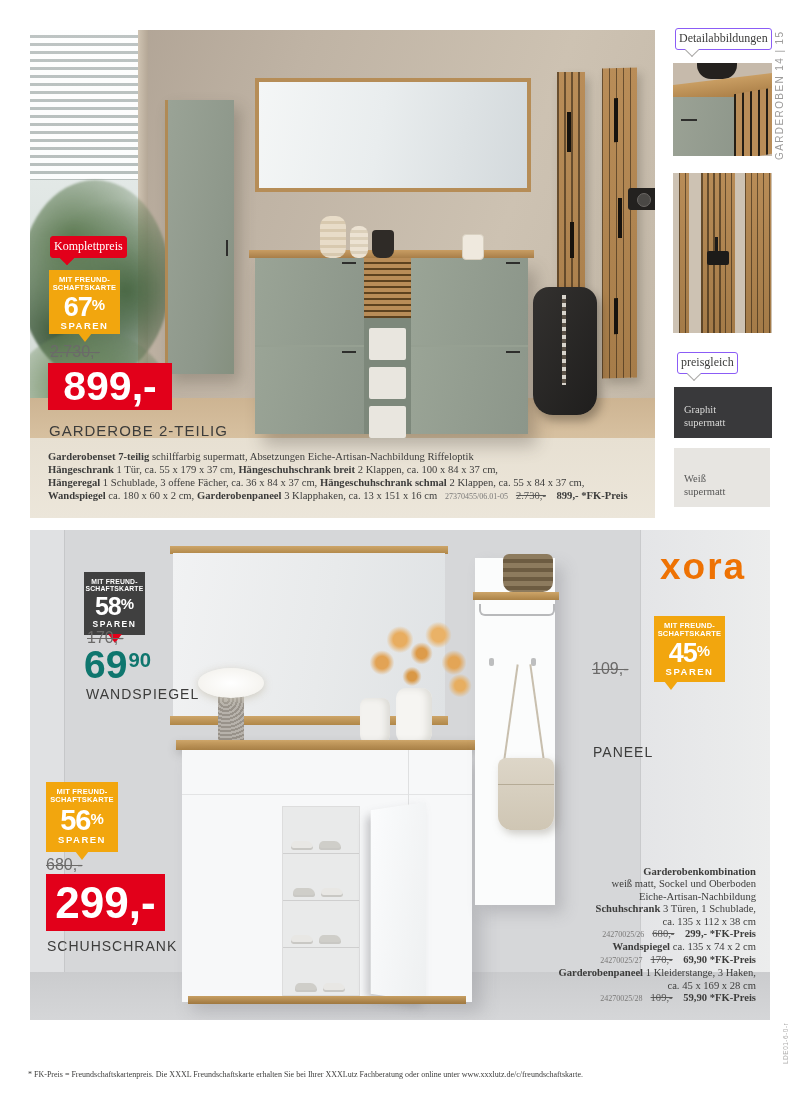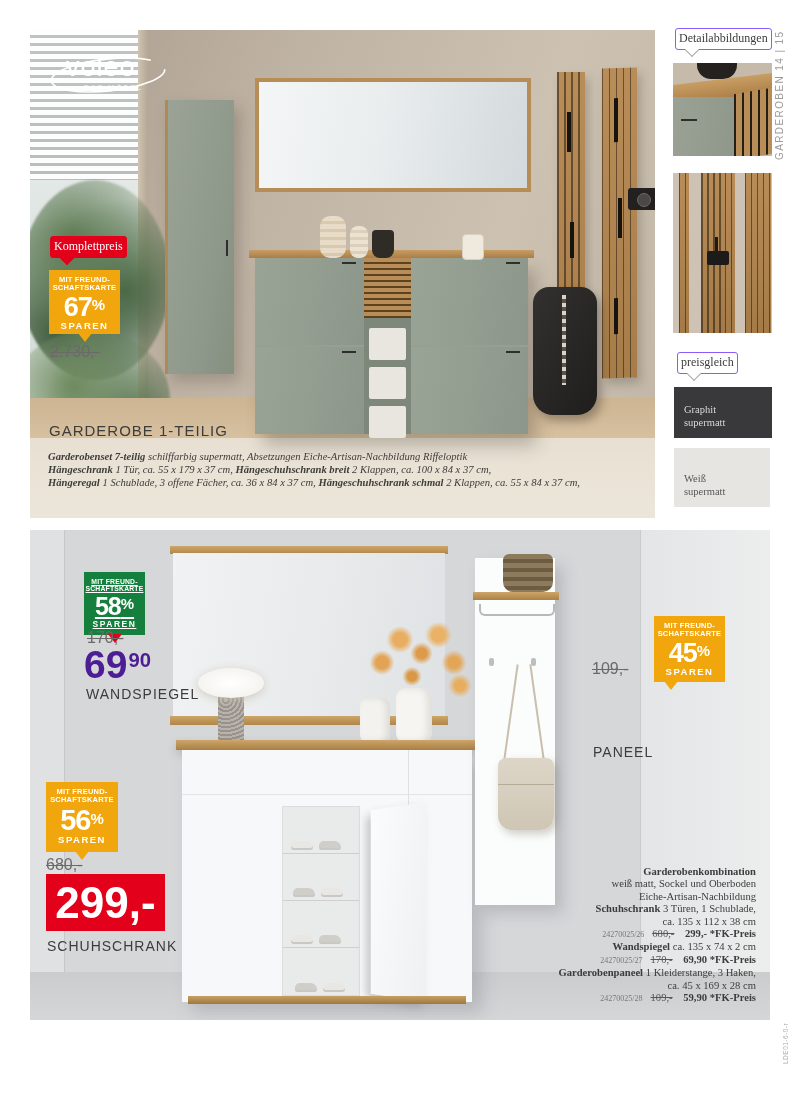--- a/index.html
+++ b/index.html
@@ -118,28 +118,28 @@
 
   .badge{position:absolute;text-align:center;color:#fff;line-height:1.05;}
   .badge .s1{font-weight:bold;font-size:7.5px;letter-spacing:.2px;padding-top:6px;}
   .badge .s2{font-weight:bold;font-size:7.5px;letter-spacing:.2px;}
   .badge .pct{font-weight:bold;font-size:27px;letter-spacing:-1px;margin-top:1px;}
   .badge .pct .sign{font-size:15px;vertical-align:6px;letter-spacing:0;}
   .badge .sp{font-weight:bold;font-size:9.5px;letter-spacing:1.5px;}
   .badge .pointer{position:absolute;bottom:-8px;left:50%;margin-left:-7px;width:0;height:0;
      border-left:7px solid transparent;border-right:7px solid transparent;border-top:9px solid #f2a60e;}
   .badge.yellow{background:#f2a60e;}
-  .badge.red{background:#15803d;text-decoration:underline;}
+  .badge.red{background:#404040;}
   .badge.red .pointer{border-top-color:#e2001a;}
 
   .old-price{position:absolute;font-size:16px;color:#6b6a69;text-decoration:line-through;}
   .price-box{position:absolute;background:#e2001a;color:#fff;display:flex;align-items:center;justify-content:center;
      font-weight:bold;}
   .price-cents .cents{font-size:52%;position:relative;top:-0.55em;margin-left:1px;}
-  .price-dark{position:absolute;color:#4c1d95;font-weight:bold;}
+  .price-dark{position:absolute;color:#0f766e;font-weight:bold;}
   .product-label{position:absolute;font-size:15px;letter-spacing:1px;color:#3c3c3b;}
 
   .desc{position:absolute;font:10.6px/1.24 "Liberation Serif",serif;color:#3c3c3b;}
   .desc .desc-line{white-space:pre-wrap;}
   .desc .b{font-weight:bold;}
   .desc .strike{text-decoration:line-through;color:#575756;}
   .desc .sku{font-size:8px;color:#7a7978;}
   .desc.right{text-align:right;}
 
   
@@ -230,47 +230,44 @@
         </div>
       </div>
     </div>
     <div class="abs tp-deco-vase1"></div>
     <div class="abs tp-deco-vase2"></div>
     <div class="abs tp-deco-dark"></div>
     <div class="abs tp-deco-jar"></div>
     <div class="abs tp-backpack"></div>
     <div class="abs tp-camera"></div>
 
-    <div class="voleo">
-      <svg width="120" height="58" viewBox="0 0 120 58">
-        <ellipse cx="60" cy="29" rx="57" ry="16" fill="none" stroke="#ffffff" stroke-width="1.6" transform="rotate(-6 60 29)" stroke-dasharray="230 60"></ellipse>
-      </svg>
-      <span class="name">voleo</span>
-      <span class="tag">DAS MÖBEL</span>
-    </div>
 
     <div class="bubble red" style="left:20px;top:206px;">
       <span>Komplettpreis</span>
     </div>
 
     <div class="badge yellow" style="left:19px;top:240px;width:71px;height:64px;">
       <div class="s1">MIT FREUND-</div>
       <div class="s2">SCHAFTSKARTE</div>
       <div class="pct"><span>67</span><span class="sign">%</span></div>
       <div class="sp">SPAREN</div>
       <div class="pointer"></div>
     </div>
 
     <div class="old-price" style="left:20px;top:313px;">2.730,-</div>
-    <div class="product-label" style="left:19px;top:392px;">GARDEROBE 1-TEILIG</div>
-
-    <div class="desc" style="left:18px;top:420px;width:600px;font-style:italic;">
+    <div class="price-box" style="left:18px;top:333px;width:124px;height:47px;font-size:41px;">
+      <span>899,-</span>
+    </div>
+    <div class="product-label" style="left:19px;top:392px;">GARDEROBE 2-TEILIG</div>
+
+    <div class="desc" style="left:18px;top:420px;width:600px;">
         <div class="desc-line"><span class="b">Garderobenset 7-teilig</span><span> schilffarbig supermatt, Absetzungen Eiche-Artisan-Nachbildung Riffeloptik</span></div>
         <div class="desc-line"><span class="b">Hängeschrank</span><span> 1 Tür, ca. 55 x 179 x 37 cm, </span><span class="b">Hängeschuhschrank breit</span><span> 2 Klappen, ca. 100 x 84 x 37 cm,</span></div>
         <div class="desc-line"><span class="b">Hängeregal</span><span> 1 Schublade, 3 offene Fächer, ca. 36 x 84 x 37 cm, </span><span class="b">Hängeschuhschrank schmal</span><span> 2 Klappen, ca. 55 x 84 x 37 cm,</span></div>
+        <div class="desc-line"><span class="b">Wandspiegel</span><span> ca. 180 x 60 x 2 cm, </span><span class="b">Garderobenpaneel</span><span> 3 Klapphaken, ca. 13 x 151 x 16 cm   </span><span class="sku">27370455/06.01-05</span><span>   </span><span class="strike">2.730,-</span><span>    </span><span class="b">899,- *FK-Preis</span></div>
       </div>
   </div>
 
   <div class="bubble" style="left:675px;top:28px;">
     <span>Detailabbildungen</span>
   </div>
   <div class="detail-img" style="left:673px;top:63px;width:99px;height:93px;">
     <div class="di1-vase"></div>
     <div class="di1-wood"></div>
     <div class="di1-front"></div>
@@ -343,20 +340,21 @@
       <span class="bp-hook" style="left:14px;top:100px;"></span>
       <span class="bp-hook" style="left:56px;top:100px;"></span>
     </div>
     <div class="abs bp-basket"></div>
     <div class="abs bp-shelf"></div>
     <div class="abs bp-railbar"></div>
     <div class="abs bp-strap" style="left:480px;top:134px;transform:rotate(8deg);"></div>
     <div class="abs bp-strap" style="left:506px;top:134px;transform:rotate(-8deg);"></div>
     <div class="abs bp-bag"></div>
 
+    <div class="xora">xora</div>
 
     <div class="badge red" style="left:54px;top:42px;width:61px;height:63px;">
       <div class="s1" style="font-size:6.8px;">MIT FREUND-</div>
       <div class="s2" style="font-size:6.8px;">SCHAFTSKARTE</div>
       <div class="pct" style="font-size:25px;"><span>58</span><span class="sign">%</span></div>
       <div class="sp" style="font-size:8.5px;">SPAREN</div>
       <div class="pointer"></div>
     </div>
     <div class="old-price" style="left:57px;top:99px;">170,-</div>
     <div class="price-dark price-cents" style="left:54px;top:113px;font-size:39px;">
@@ -395,14 +393,15 @@
         <div class="desc-line"><span>ca. 135 x 112 x 38 cm</span></div>
         <div class="desc-line"><span class="sku">24270025/26</span><span>   </span><span class="strike">680,-</span><span>    </span><span class="b">299,- *FK-Preis</span></div>
         <div class="desc-line"><span class="b">Wandspiegel</span><span> ca. 135 x 74 x 2 cm</span></div>
         <div class="desc-line"><span class="sku">24270025/27</span><span>   </span><span class="strike">170,-</span><span>    </span><span class="b">69,90 *FK-Preis</span></div>
         <div class="desc-line"><span class="b">Garderobenpaneel</span><span> 1 Kleiderstange, 3 Haken,</span></div>
         <div class="desc-line"><span>ca. 45 x 169 x 28 cm</span></div>
         <div class="desc-line"><span class="sku">24270025/28</span><span>   </span><span class="strike">109,-</span><span>    </span><span class="b">59,90 *FK-Preis</span></div>
       </div>
   </div>
 
+  <div class="footnote">* FK-Preis = Freundschaftskartenpreis. Die XXXL Freundschaftskarte erhalten Sie bei Ihrer XXXLutz Fachberatung oder online unter www.xxxlutz.de/c/freundschaftskarte.</div>
 
 </div>
 
 </body></html>

